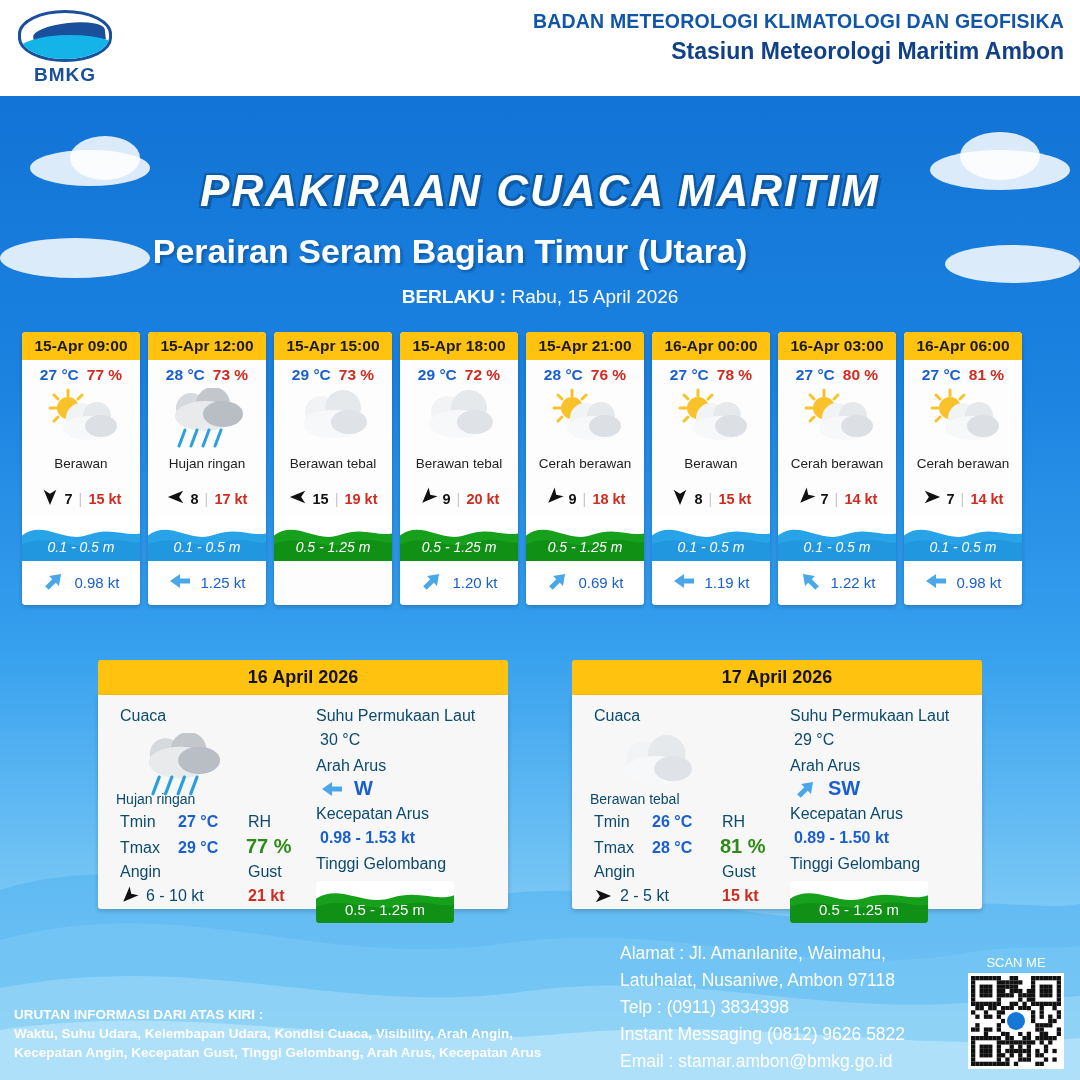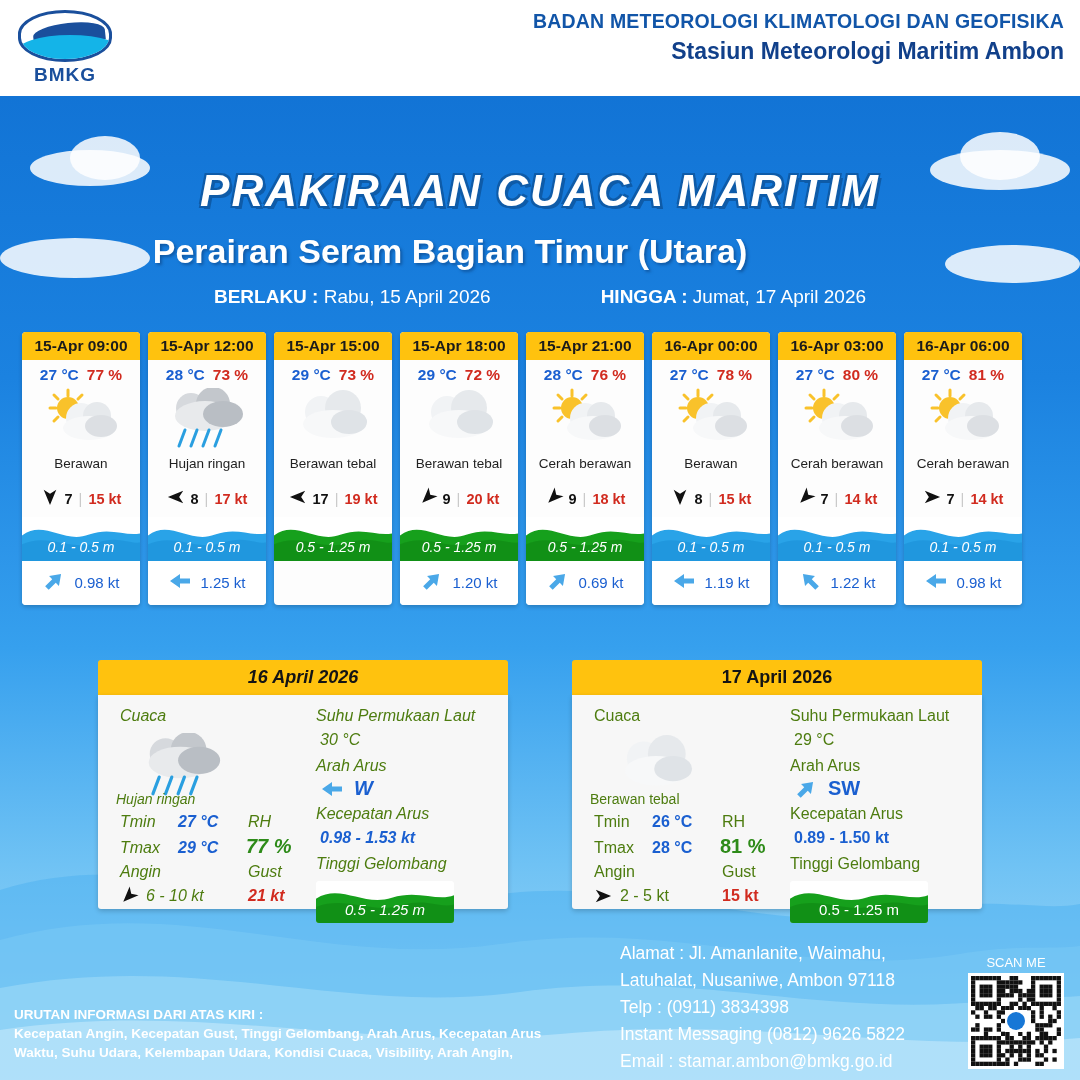--- a/index.html
+++ b/index.html
@@ -41,25 +41,25 @@
   .windrow{display:flex;align-items:center;justify-content:center;gap:6px;font-size:14.5px;padding:10px 0 8px;}
   .windrow .sp{color:#111;font-weight:bold;}
   .windrow .bar{color:#c9c9c9;}
   .windrow .kt{color:#d12b1f;font-weight:bold;}
   .wave-band{position:relative;height:44px;}
   .wave-band .fill{position:absolute;inset:0;}
   .wave-band .lbl{position:absolute;left:0;right:0;bottom:6px;text-align:center;color:#fff;font-size:14px;font-style:italic;}
   .curr{display:flex;align-items:center;justify-content:center;gap:8px;padding:8px 0 9px;font-size:15px;color:#1a5fd0;background:#fff;}
   
   .day{position:absolute;top:660px;width:410px;z-index:6;}
-  .day.left{left:98px;font-style:italic;}
+  .day.left{left:98px;}
   .day.right{left:572px;}
   .day-h{background:#ffc20e;color:#141414;font-weight:bold;font-size:18px;text-align:center;padding:7px 0;border-radius:3px 3px 0 0;}
   .day-b{background:#f7f7f7;border-radius:0 0 3px 3px;height:214px;position:relative;box-shadow:0 2px 5px rgba(0,0,0,.2);}
-  .lbl{position:absolute;font-size:16px;color:#4d7c0f;}
+  .lbl{position:absolute;font-size:16px;color:#0c4a6e;}
   .blue{color:#1a5fd0;font-weight:bold;}
   .green{color:#2e8b19;font-weight:bold;}
   .red{color:#d12b1f;font-weight:bold;}
   .wave-box{position:absolute;width:138px;height:42px;border-radius:3px;overflow:hidden;}
   .wave-box .lblw{position:absolute;left:0;right:0;bottom:5px;text-align:center;color:#fff;font-size:15px;}
   
   .footer-box{position:absolute;left:620px;top:940px;width:452px;z-index:6;color:#fff;font-size:17.5px;line-height:27px;}
   .scan{position:absolute;left:968px;top:955px;z-index:7;text-align:center;color:#fff;font-size:13px;}
   .qr{width:96px;height:96px;background:#fff;padding:3px;box-sizing:border-box;margin-top:3px;position:relative;}
   .legend{position:absolute;left:14px;bottom:18px;z-index:6;color:#ffffff;font-size:13.5px;font-weight:bold;line-height:19px;}
@@ -94,22 +94,20 @@
   </div>
   <div class="hdr-t1">BADAN METEOROLOGI KLIMATOLOGI DAN GEOFISIKA</div>
   <div class="hdr-t2">Stasiun Meteorologi Maritim Ambon</div>
 </div>
 
 <div class="title">PRAKIRAAN CUACA MARITIM</div>
 <div class="subtitle">Perairan Seram Bagian Timur (Utara)</div>
 <div class="valid">
   <div><b>BERLAKU :</b>
        <span>Rabu, 15 April 2026</span></div>
-  <div><b>HINGGA :</b>
-       <span>Jumat, 17 April 2026</span></div>
 </div>
 
 <div class="cards" id="cards">
     <div class="card">
       <div class="card-h">15-Apr 09:00</div>
    <div class="temprow">
      <span class="t-temp">27 °C</span>
      <span class="t-rh">77 %</span>
    </div>
    <div class="icon-area">
@@ -210,21 +208,21 @@
       <circle cx="56" cy="20" r="18" fill="#e6e9ec"></circle>
       <ellipse cx="46" cy="36" rx="30" ry="14" fill="#f7f8f9"></ellipse>
       <ellipse cx="62" cy="34" rx="18" ry="12" fill="#dfe3e7"></ellipse>
     </svg>
       </div>
    <div class="cond">Berawan tebal</div>
    <div class="windrow">
      <span><svg width="18" height="18" viewBox="0 0 20 20" style="transform:rotate(270deg)">
     <path d="M10,1 L17,18 L10,13.5 L3,18 Z" fill="#111"></path>
           </svg></span>
-     <span class="sp">17</span>
+     <span class="sp">15</span>
      <span class="bar">|</span>
      <span class="kt">19 kt</span>
    </div>
    <div class="wave-band">
      <div class="fill"><svg width="122" height="44" viewBox="0 0 122 44" preserveAspectRatio="none">
     <rect x="0" y="0" width="122" height="44" fill="#ffffff"></rect>
     <path d="M0,18.48 C21.96,2.2 41.480000000000004,27.28 67.10000000000001,17.6 C90.28,8.8 107.36,22 122,14.96 L122,44 L0,44 Z" fill="#16a01c"></path>
     <path d="M0,27.28 C26.84,14.96 48.800000000000004,35.2 75.64,25.52 C97.60000000000001,17.6 109.8,29.040000000000003 122,24.64 L122,44 L0,44 Z" fill="#0f8313" opacity=".55"></path>
   </svg></div>
      <div class="lbl">0.5 - 1.25 m</div>
@@ -810,15 +808,15 @@
         <rect x="42.86" y="85.71" width="4.29" height="4.29" fill="#111"></rect>
         <rect x="64.29" y="85.71" width="4.29" height="4.29" fill="#111"></rect>
         <rect x="68.57" y="85.71" width="4.29" height="4.29" fill="#111"></rect>
         <rect x="34" y="34" width="22" height="22" fill="#fff"></rect>
         <circle cx="45" cy="45" r="9" fill="#1777d6"></circle>
       </svg></div>
 </div>
 
 <div class="legend">
   <div>URUTAN INFORMASI DARI ATAS KIRI :</div>
+  <div>Waktu, Suhu Udara, Kelembapan Udara, Kondisi Cuaca, Visibility, Arah Angin,</div>
   <div>Kecepatan Angin, Kecepatan Gust, Tinggi Gelombang, Arah Arus, Kecepatan Arus</div>
-  <div>Waktu, Suhu Udara, Kelembapan Udara, Kondisi Cuaca, Visibility, Arah Angin,</div>
 </div>
 
 </body></html>

